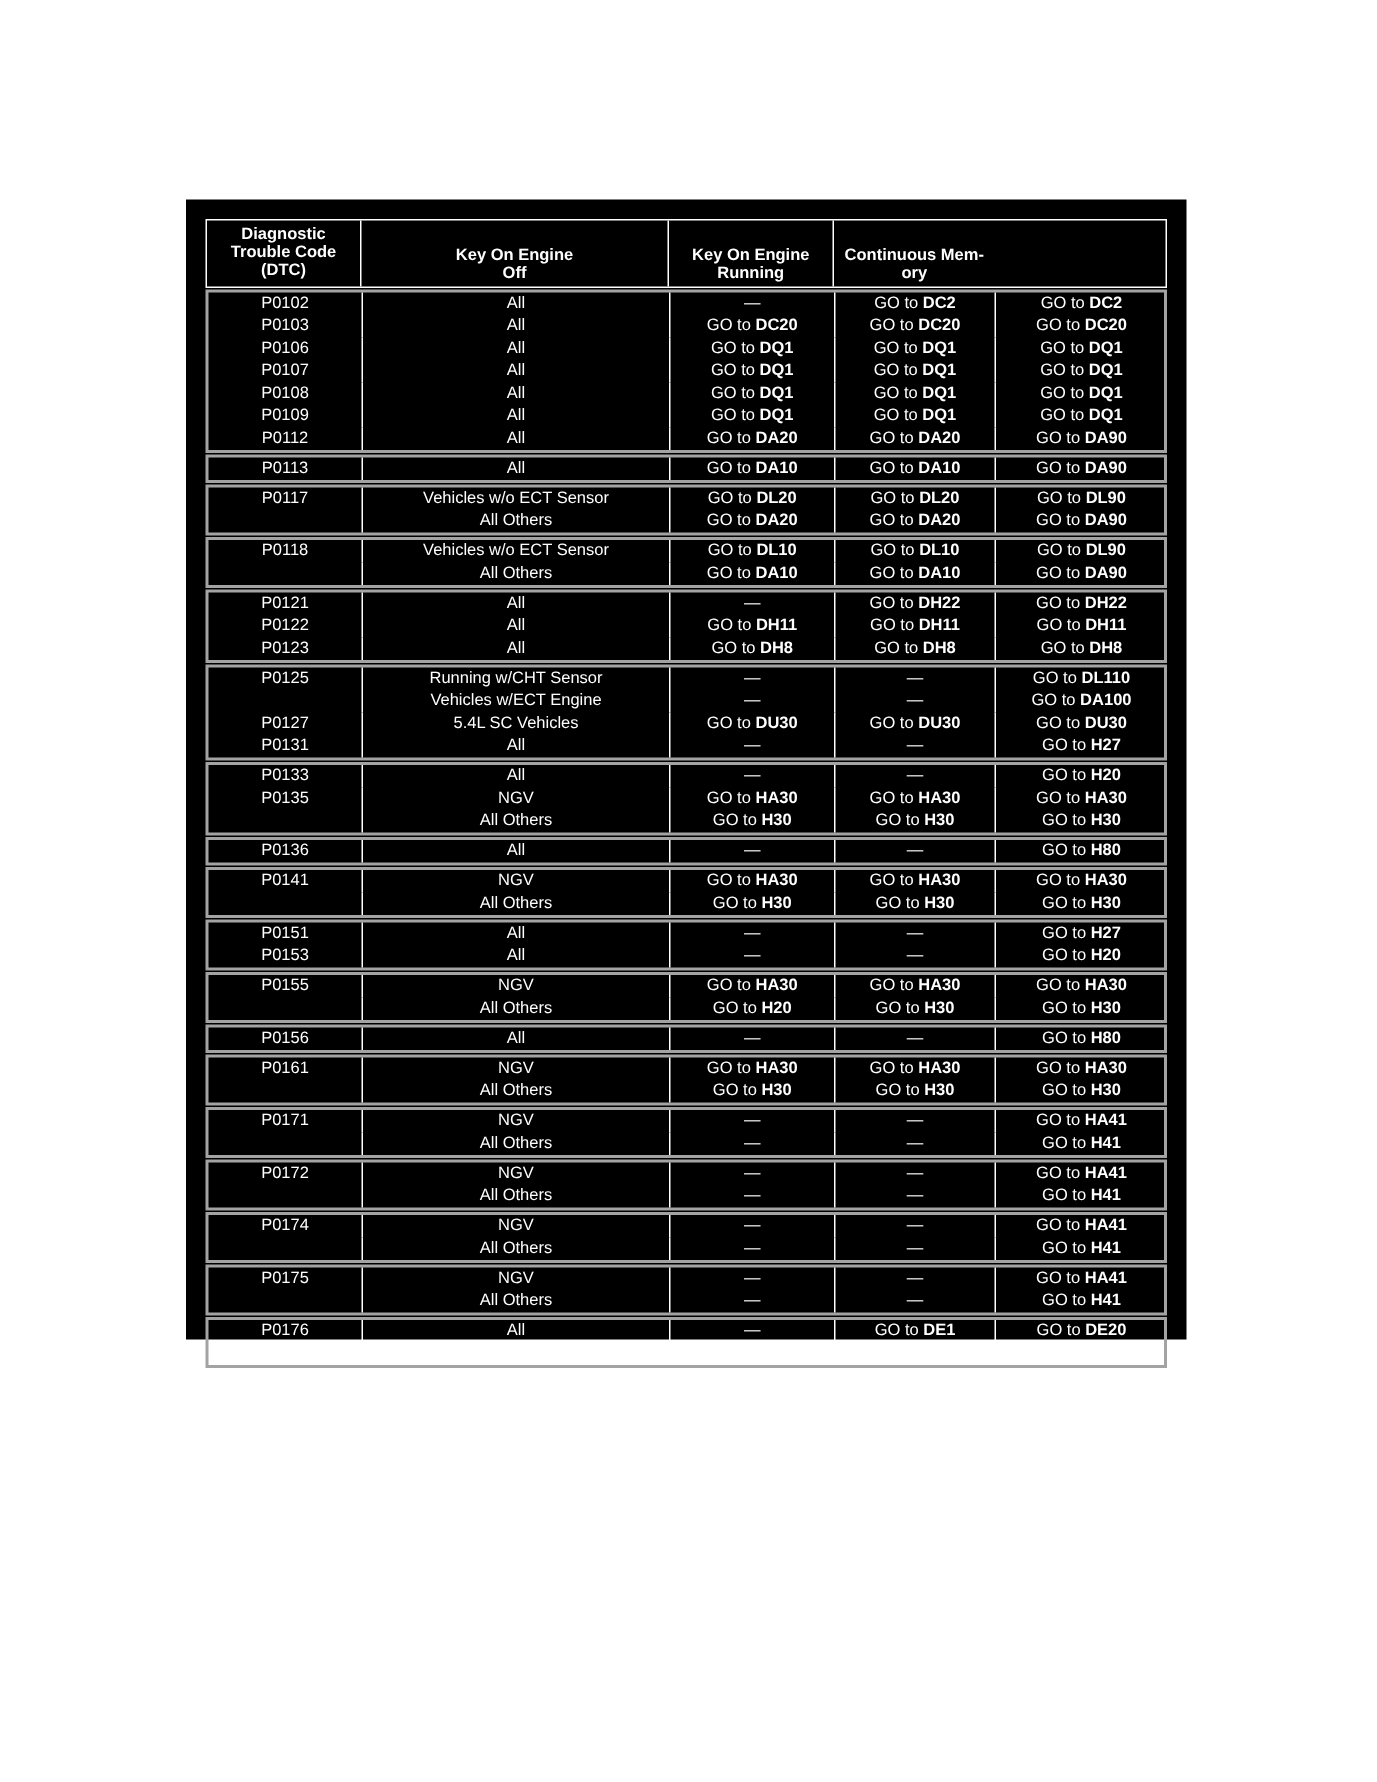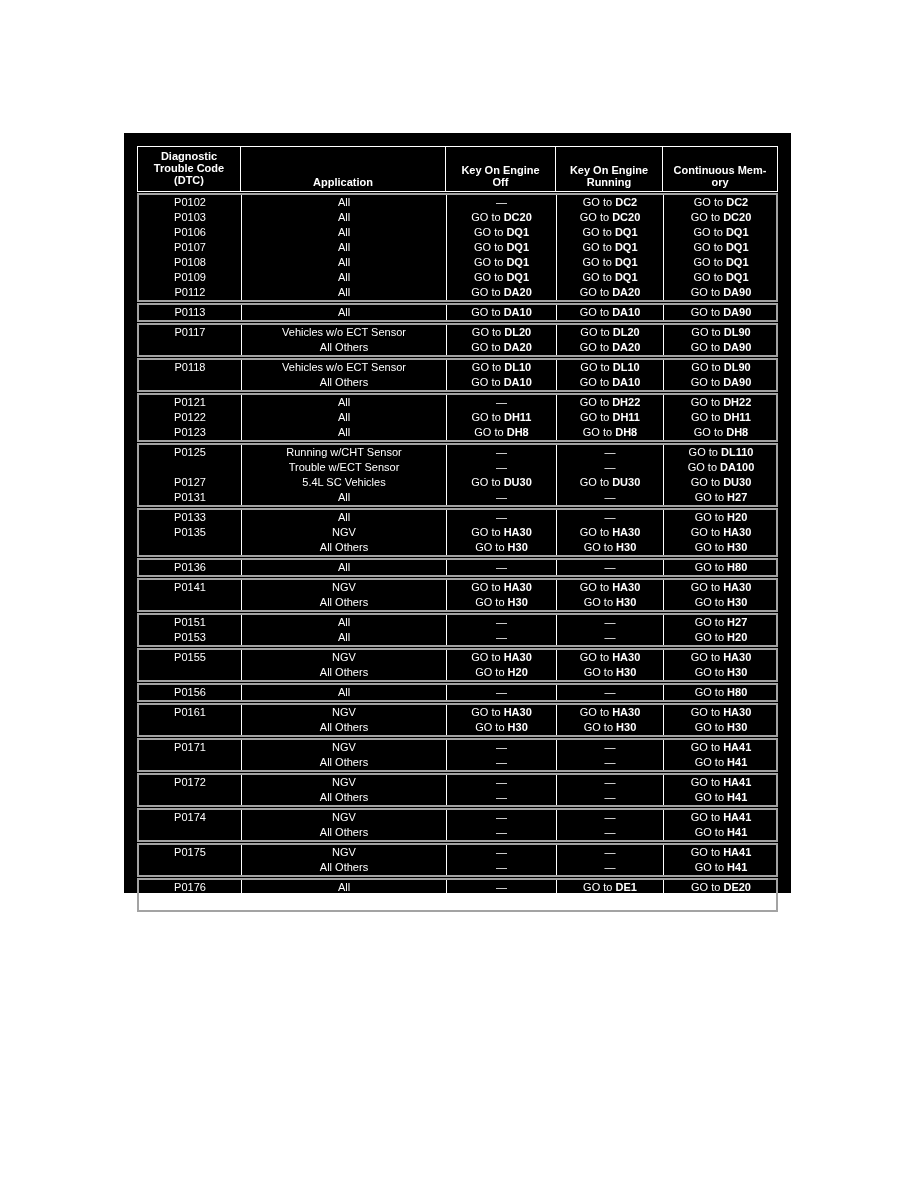--- a/index.html
+++ b/index.html
@@ -78,21 +78,20 @@
 </head>
 <body>
 
 <div class="page">
   <div class="frame">
     <div class="dtc-table">
       <div class="header-row">
         <div class="hc hc-dtc">Diagnostic
 Trouble Code
 (DTC)</div>
-        <div class="hc">Application</div>
         <div class="hc">Key On Engine
 Off</div>
         <div class="hc">Key On Engine
 Running</div>
         <div class="hc hc-last">Continuous Mem-
 ory</div>
       </div>
       <div id="groups">
           <div class="group">
             <div class="row">
@@ -212,21 +211,21 @@
           <div class="group">
             <div class="row">
               <div class="cell col-dtc">P0125</div>
               <div class="cell col-application">Running w/CHT Sensor</div>
               <div class="cell col-keo">—</div>
               <div class="cell col-ker">—</div>
               <div class="cell col-cm"><span>GO to </span><b>DL110</b></div>
             </div>
             <div class="row">
               <div class="cell col-dtc"></div>
-              <div class="cell col-application">Trouble w/ECT Sensor</div>
+              <div class="cell col-application">Vehicles w/ECT Engine</div>
               <div class="cell col-keo">—</div>
               <div class="cell col-ker">—</div>
               <div class="cell col-cm"><span>GO to </span><b>DA100</b></div>
             </div>
             <div class="row">
               <div class="cell col-dtc">P0127</div>
               <div class="cell col-application">5.4L SC Vehicles</div>
               <div class="cell col-keo"><span>GO to </span><b>DU30</b></div>
               <div class="cell col-ker"><span>GO to </span><b>DU30</b></div>
               <div class="cell col-cm"><span>GO to </span><b>DU30</b></div>

